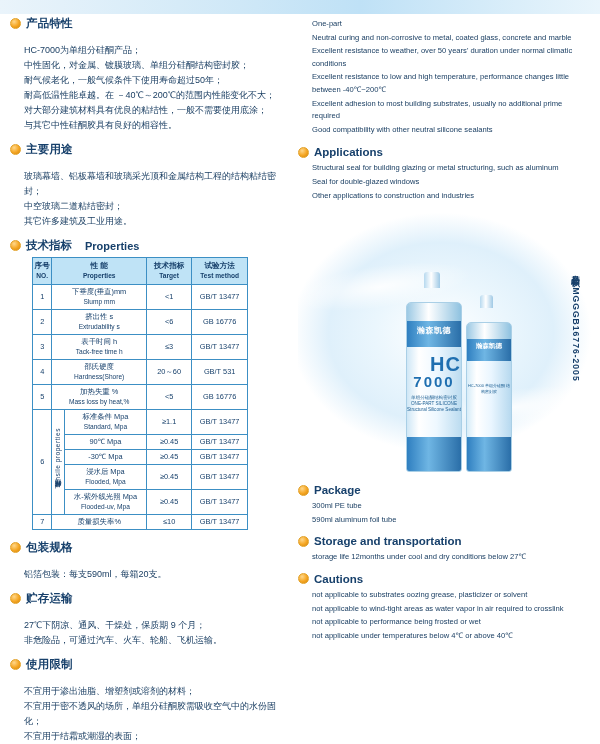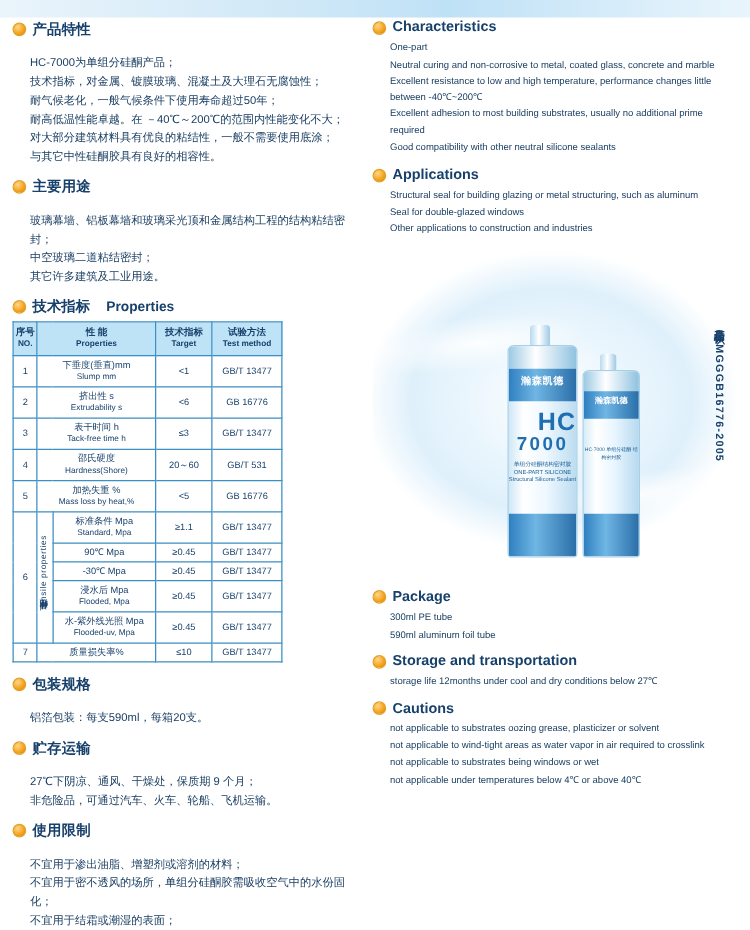--- a/index.html
+++ b/index.html
@@ -50,21 +50,21 @@
   }
   .sec-body-en p { margin:0 0 1px 0; }
 
   
   .tbl-head { display:flex; align-items:center; gap:5px; margin:2px 0 4px 0; }
   .tbl-title-cn { font-size:11.5px; font-weight:bold; color:#17406b; }
   .tbl-title-en { font-size:11px; font-weight:bold; color:#17406b; margin-left:8px; }
   table.props {
     border-collapse:collapse;
     width:216px;
-    margin:0 0 10px 0;
+    margin:0 0 10px 22px;
     font-size:7.4px;
     color:#17406b;
   }
   table.props th, table.props td {
     border:1px solid #3c8fc4;
     text-align:center;
     vertical-align:middle;
     padding:2px 1px;
     line-height:10px;
   }
@@ -106,21 +106,21 @@
   }
   .swoosh {
     position:absolute; left:6px; top:20px; width:286px; height:230px;
     background:
       radial-gradient(ellipse 130px 30px at 30% 20%, rgba(255,255,255,0.9), rgba(255,255,255,0) 70%),
       radial-gradient(ellipse 120px 26px at 70% 80%, rgba(255,255,255,0.85), rgba(255,255,255,0) 70%);
     transform:rotate(-8deg);
   }
   
   .tube {
-    position:absolute; bottom:22px;
+    position:absolute; bottom:8px;
     border-radius:5px 5px 3px 3px;
     overflow:hidden;
   }
   .tube.big {
     left:108px; width:56px; height:170px;
     background:linear-gradient(90deg,#cfe7f6 0%,#ffffff 22%,#eef8ff 55%,#bcdcf0 100%);
     border:1px solid #a9cfe6;
   }
   .tube.small {
     left:168px; width:46px; height:150px;
@@ -183,21 +183,21 @@
 <div class="page">
 
   <div class="col-left">
 
     <div class="sec-head">
       <span class="bullet"></span>
       <span class="sec-title">产品特性</span>
     </div>
     <div class="sec-body">
       <p>HC-7000为单组分硅酮产品；</p>
-      <p>技术指标，对金属、镀膜玻璃、混凝土及大理石无腐蚀性；</p>
+      <p>中性固化，对金属、镀膜玻璃、单组分硅酮结构密封胶；</p>
       <p>耐气候老化，一般气候条件下使用寿命超过50年；</p>
       <p>耐高低温性能卓越。在 －40℃～200℃的范围内性能变化不大；</p>
       <p>对大部分建筑材料具有优良的粘结性，一般不需要使用底涂；</p>
       <p>与其它中性硅酮胶具有良好的相容性。</p>
     </div>
 
     <div class="sec-head">
       <span class="bullet"></span>
       <span class="sec-title">主要用途</span>
     </div>
@@ -363,27 +363,24 @@
       <p>不宜用于渗出油脂、增塑剂或溶剂的材料；</p>
       <p>不宜用于密不透风的场所，单组分硅酮胶需吸收空气中的水份固化；</p>
       <p>不宜用于结霜或潮湿的表面；</p>
       <p>材料表面温度低于4℃或高于40℃时，不宜施工。</p>
     </div>
 
   </div>
 
   <div class="col-right">
 
-    <div class="sec-head">
-      <span class="bullet"></span>
-      <span class="sec-title-en">Characteristics</span>
-    </div>
     <div class="sec-body-en">
       <p>One-part</p>
       <p>Neutral curing and non-corrosive to metal, coated glass, concrete and marble</p>
+      <p>Excellent resistance to weather, over 50 years' duration under normal climatic conditions</p>
       <p>Excellent resistance to low and high temperature, performance changes little between -40℃~200℃</p>
       <p>Excellent adhesion to most building substrates, usually no additional prime required</p>
       <p>Good compatibility with other neutral silicone sealants</p>
     </div>
 
     <div class="sec-head">
       <span class="bullet"></span>
       <span class="sec-title-en">Applications</span>
     </div>
     <div class="sec-body-en">
@@ -441,18 +438,18 @@
       <p>storage life 12months under cool and dry conditions below 27℃</p>
     </div>
 
     <div class="sec-head">
       <span class="bullet"></span>
       <span class="sec-title-en">Cautions</span>
     </div>
     <div class="rt-body">
       <p>not applicable to substrates oozing grease, plasticizer or solvent</p>
       <p>not applicable to wind-tight areas as water vapor in air required to crosslink</p>
-      <p>not applicable to substrates being windows or wet</p>
+      <p>not applicable to performance being frosted or wet</p>
       <p>not applicable under temperatures below 4℃ or above 40℃</p>
     </div>
 
   </div>
 </div>
 
 </body></html>

